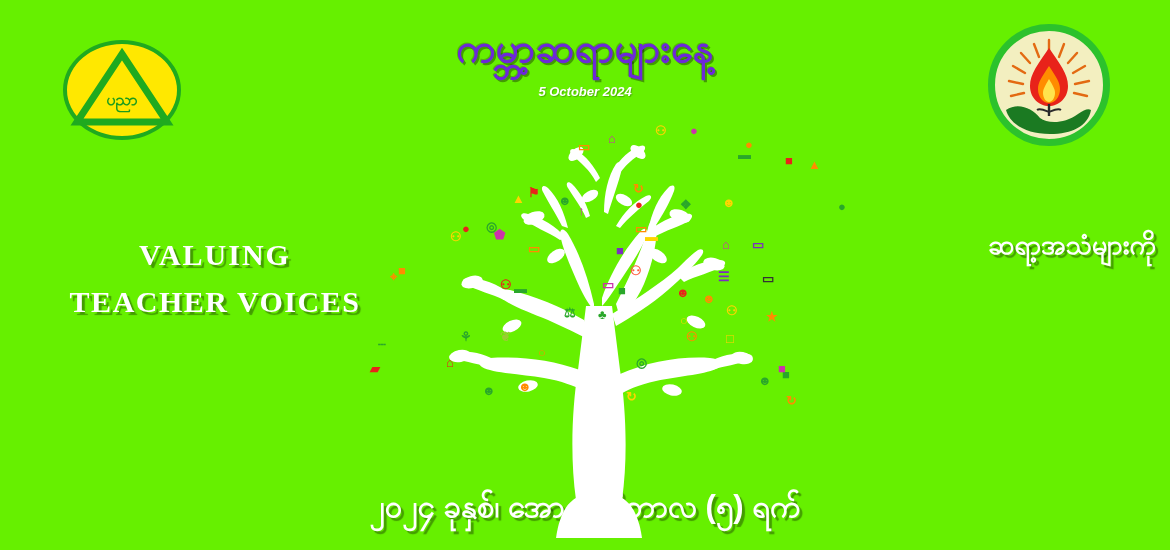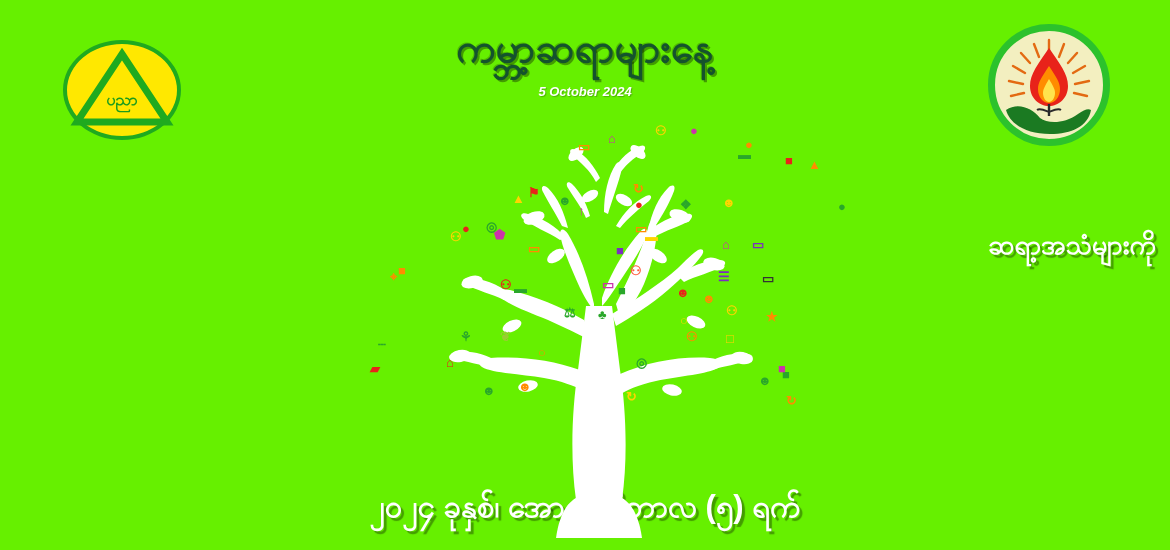--- a/index.html
+++ b/index.html
@@ -33,21 +33,21 @@
   }
   .logo-right .ring{
     position:absolute;inset:0;border-radius:50%;
     background:#f3efc0;border:7px solid #2cc22c;box-sizing:border-box;
   }
   .logo-right svg{position:absolute;left:0;top:0;}
 
   
   .mm-title{
     position:absolute;left:0;right:0;top:26px;text-align:center;
-    color:#14532d;font-size:40px;font-weight:bold;line-height:1.1;
+    color:#6d28d9;font-size:40px;font-weight:bold;line-height:1.1;
     letter-spacing:.5px;
     text-shadow:2px 2px 0 rgba(0,0,0,.35), -1px -1px 0 rgba(0,0,0,.2);
     font-family:"Liberation Sans",sans-serif;
   }
   .date-en{
     position:absolute;left:0;right:0;top:84px;text-align:center;
     color:#ffffff;font-size:13px;font-weight:bold;font-style:italic;
     text-shadow:1px 1px 1px rgba(0,0,0,.25);
   }
   .wtd-band{
@@ -122,20 +122,24 @@
       <path d="M61 80 L61 92" stroke="#2b2b2b" stroke-width="2.4"></path>
       <path d="M61 88 C56 86 52 84 49 86" stroke="#2b2b2b" stroke-width="2" fill="none"></path>
       <path d="M61 88 C66 86 70 84 73 86" stroke="#2b2b2b" stroke-width="2" fill="none"></path>
       <path d="M18 86 C30 78 44 84 52 94 C60 100 76 100 90 90 C96 86 100 84 103 86 C100 102 84 110 62 110 C38 110 22 100 18 86 Z" fill="#1b7a22"></path>
     </svg>
   </div>
 
   <div class="mm-title">ကမ္ဘာ့ဆရာများနေ့</div>
   <div class="date-en">5 October 2024</div>
 
+  <div class="slogan-left">
+    <div class="l1">VALUING</div>
+    <div class="l2">TEACHER VOICES</div>
+  </div>
 
   <div class="slogan-right">
     <div>ဆရာ့အသံများကို</div>
   </div>
 
   <div class="date-mm">၂၀၂၄ ခုနှစ်၊ အောက်တိုဘာလ (၅) ရက်</div>
 
   <svg id="tree" viewBox="0 0 430 430">
     <g fill="#ffffff">
 

